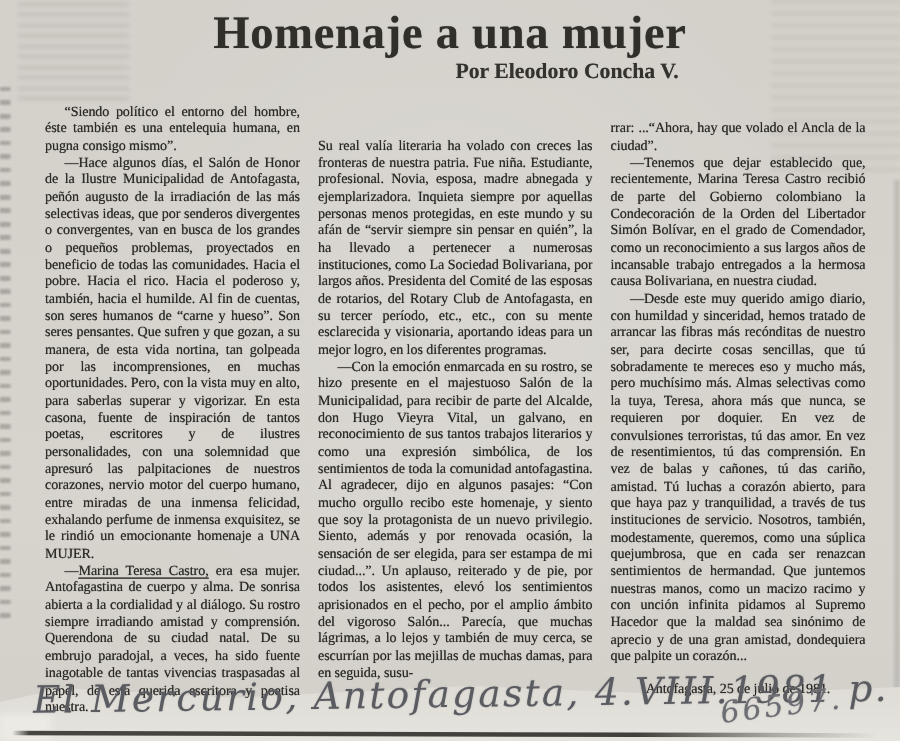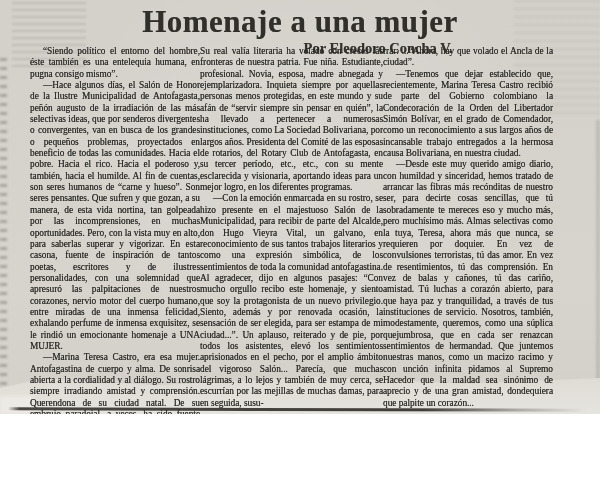--- a/index.html
+++ b/index.html
@@ -1,19 +1,19 @@
 <!DOCTYPE html>
 <html style="--color-paper: #d6d3cd; --color-ink: #2b2a26; --color-pencil: #5b5c62;"><head>
 <meta charset="utf-8">
 <style>
   html, body { margin: 0; padding: 0; }
   .page {
     position: relative;
     width: 600px;
-    height: 414px;
+    height: 494px;
     overflow: hidden;
     background:
       radial-gradient(ellipse at 50% 38%, rgba(255,255,255,0.10), rgba(0,0,0,0) 60%),
       linear-gradient(to bottom, #d4d1cb 0%, #d7d4ce 70%, #d3d0ca 100%);
     background-color: var(--color-paper, #d6d3cd);
     font-family: "Liberation Serif", serif;
     color: var(--color-ink, #2b2a26);
   }
 
   
@@ -61,36 +61,37 @@
     color: #312f2a; margin: 0;
     text-shadow: 0 0 0.6px rgba(49,47,42,0.6);
   }
   .byline {
     position: absolute; top: 40px; left: 183px; width: 390px;
     text-align: center; z-index: 5;
     font-size: 14.5px; font-weight: bold; color: #34322d;
     text-shadow: 0 0 0.5px rgba(52,50,45,0.55);
   }
   .columns {
-    position: absolute; top: 46px; left: 30px; width: 548px; height: 430px;
-    display: flex; gap: 0; z-index: 5; overflow: hidden;
+    position: absolute; top: 59px; left: 30px; width: 548px; height: 430px;
+    display: flex; gap: 12px; z-index: 5; overflow: hidden; align-items: center;
   }
   .col { overflow: hidden; }
   .col-1 { width: 170px; }
   .col-2 { width: 183px; }
   .col-3 { width: 170px; }
   .col p {
     margin: 0;
     font-size: 9.4px; line-height: 11.35px;
     letter-spacing: -0.05px;
     text-align: justify;
     text-shadow: 0 0 0.45px rgba(43,42,38,0.75);
   }
   .col p.indent { text-indent: 13px; }
   .underlined-name {
+    text-decoration: underline;
     text-underline-offset: 1.5px;
     text-decoration-color: #4a4945;
     margin-top: 47px;
   }
   .dateline {
     margin-top: 11px !important;
     text-align: center !important;
     text-indent: 0 !important;
   }
 

